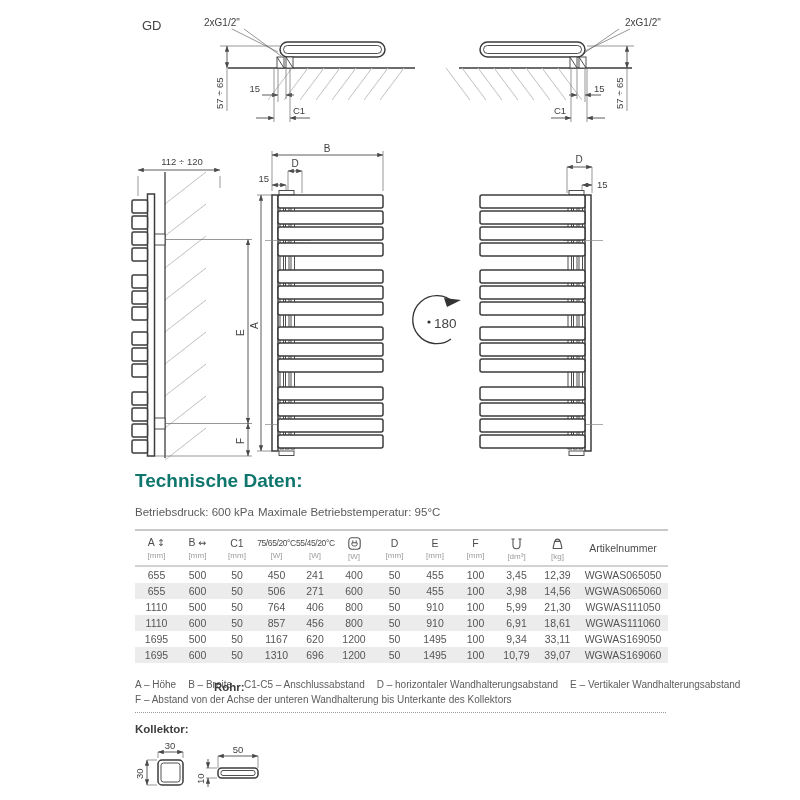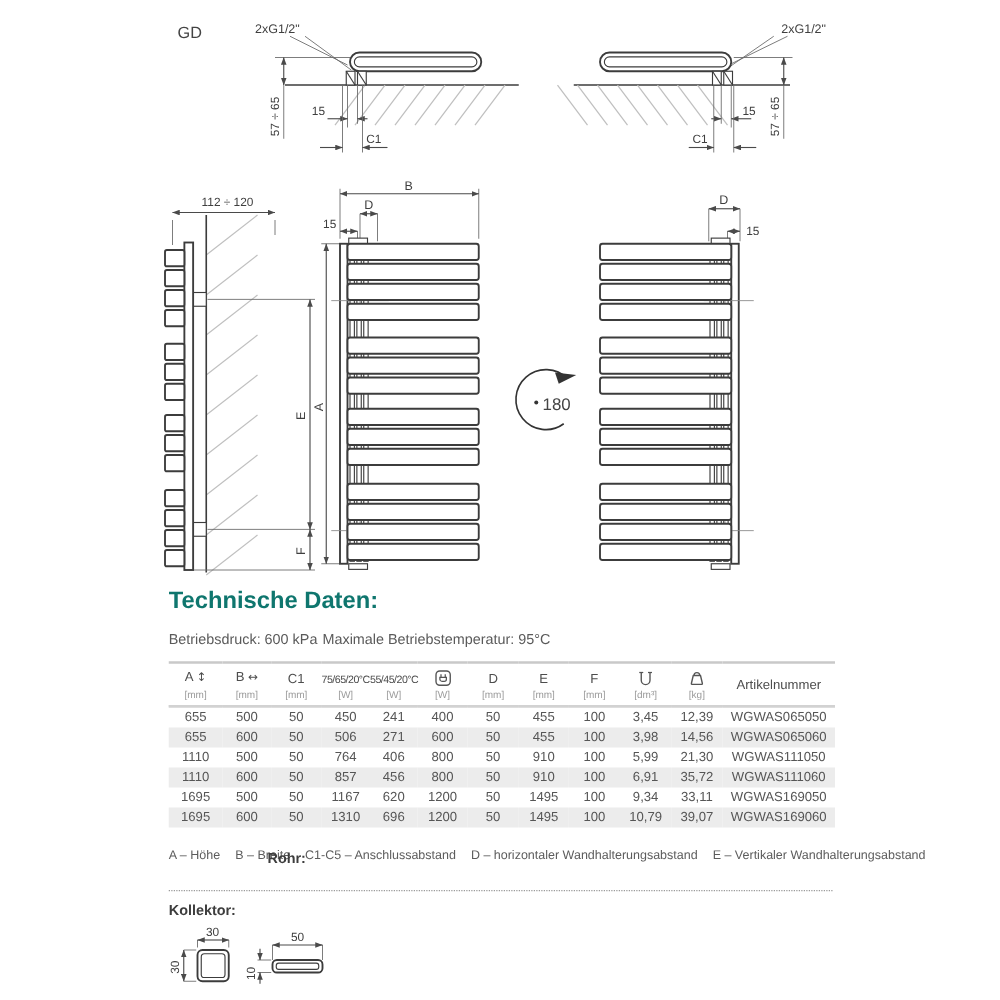--- a/index.html
+++ b/index.html
@@ -450,21 +450,21 @@
           <td>1110</td>
           <td>600</td>
           <td>50</td>
           <td>857</td>
           <td>456</td>
           <td>800</td>
           <td>50</td>
           <td>910</td>
           <td>100</td>
           <td>6,91</td>
-          <td>35,72</td>
+          <td>18,61</td>
           <td>WGWAS111060</td>
         </tr>
         <tr>
           <td>1695</td>
           <td>500</td>
           <td>50</td>
           <td>1167</td>
           <td>620</td>
           <td>1200</td>
           <td>50</td>
@@ -488,20 +488,21 @@
           <td>39,07</td>
           <td>WGWAS169060</td>
         </tr>
       </tbody>
   </table>
 
   <div class="legend">
     <div>
       <span>A – Höhe</span><span>B – Breite</span><span>C1-C5 – Anschlussabstand</span><span>D – horizontaler Wandhalterungsabstand</span><span>E – Vertikaler Wandhalterungsabstand</span>
     </div>
+    <div>F – Abstand von der Achse der unteren Wandhalterung bis Unterkante des Kollektors</div>
   </div>
 
   <div class="dotted-sep"></div>
 
   <div class="section-label" style="left:135px;top:723px">Kollektor:</div>
   <div class="section-label" style="left:214px;top:681px">Rohr:</div>
 
   <svg style="left:133px;top:740px" width="72" height="58" viewBox="0 0 72 58">
     <g>
       <line class="ext" x1="25" y1="12" x2="25" y2="18"></line>

